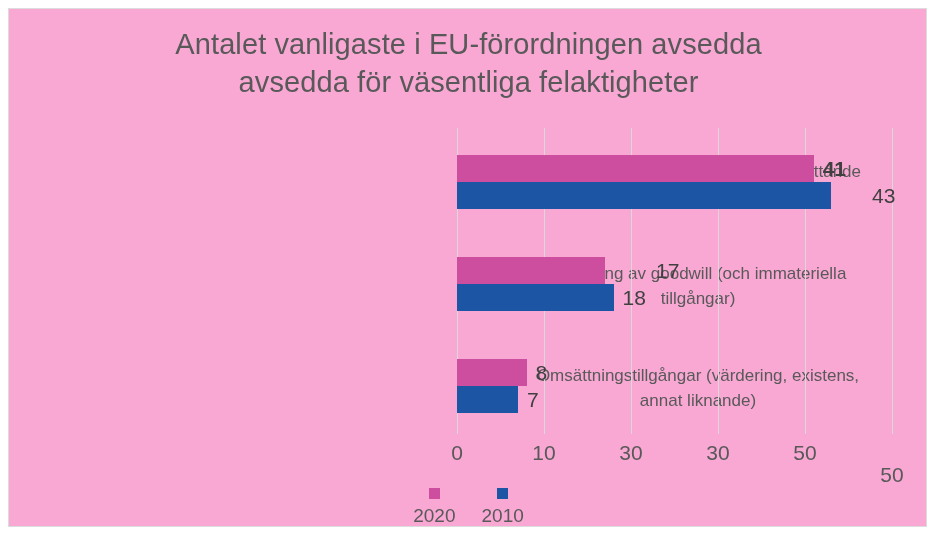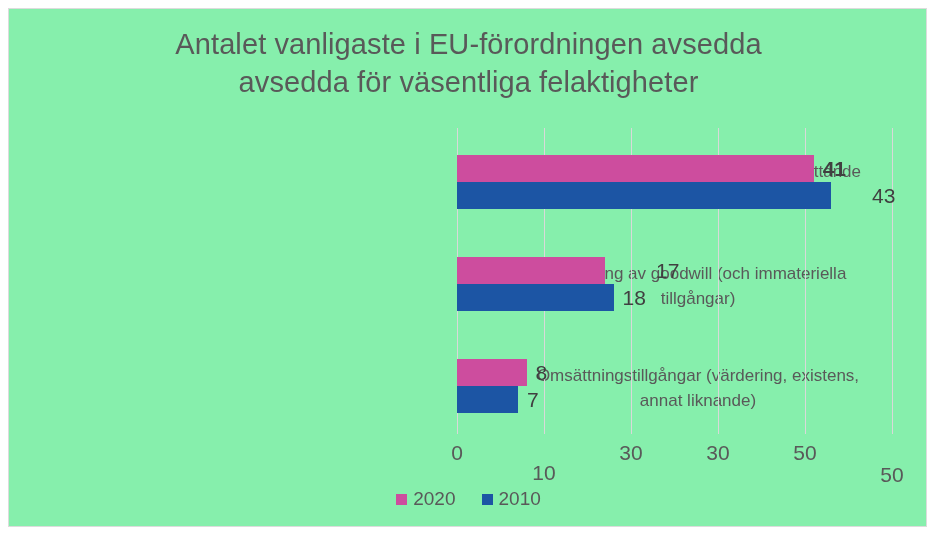--- a/index.html
+++ b/index.html
@@ -15,21 +15,21 @@
   }
 
   #chart-frame {
     position: absolute;
     left: 8px;
     top: 8px;
     width: 919px;
     height: 519px;
     box-sizing: border-box;
     border: 1px solid #dcdcdc;
-    background: #86efac;
+    background: #f9a8d4;
   }
 
   
   #chart-title {
     position: absolute;
     left: 0;
     top: 16px;
     width: 919px;
     text-align: center;
     color: #595959;
@@ -117,20 +117,21 @@
     width: 919px;
     display: flex;
     justify-content: center;
     align-items: center;
     gap: 26px;
   }
   .legend-item {
     display: flex;
     align-items: center;
     gap: 6px;
+    flex-direction: column;
   }
   .legend-swatch {
     width: 11px;
     height: 11px;
     display: block;
   }
   .legend-text {
     color: #595959;
     font-size: 19px;
     line-height: 22px;
@@ -185,21 +186,21 @@
     <div class="cat-row r2">
       <div class="bar series0" style="width: 69.6px; background: rgb(205, 77, 158);"></div>
       <div class="bar series1" style="width: 60.9px; background: rgb(28, 85, 164);"></div>
       <div class="bar-label series0" style="left: 69.6px;">8</div>
       <div class="bar-label series1" style="left: 60.9px;">7</div>
     </div>
 
   </div>
 
   <div class="tick-label" style="left:418px;">0</div>
-  <div class="tick-label" style="left:505px;margin-top:20px;">10</div>
+  <div class="tick-label" style="left:505px;">10</div>
   <div class="tick-label" style="left:592px;">30</div>
   <div class="tick-label" style="left:679px;">30</div>
   <div class="tick-label" style="left:766px;">50</div>
   <div class="tick-label" style="left:853px;margin-top:22px;">50</div>
 
   <div id="legend">
     <div class="legend-item">
       <span class="legend-swatch" style="background: rgb(205, 77, 158);"></span>
       <span class="legend-text">2020</span>
     </div>

